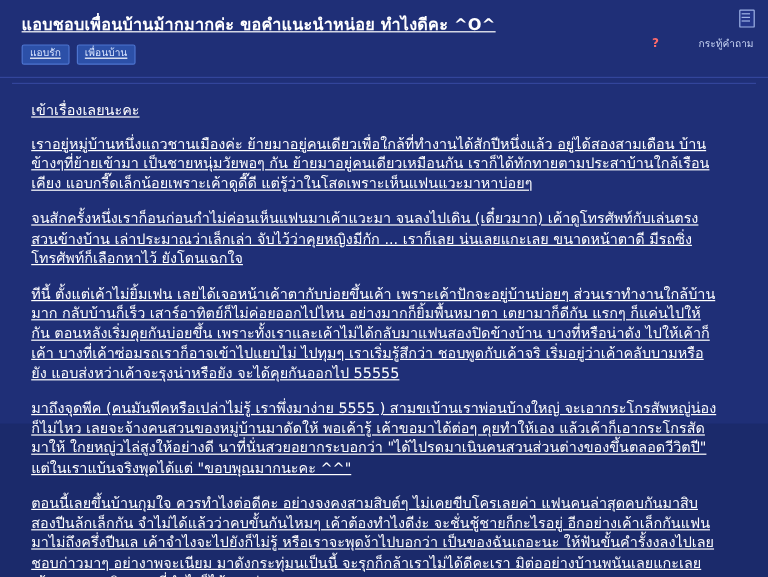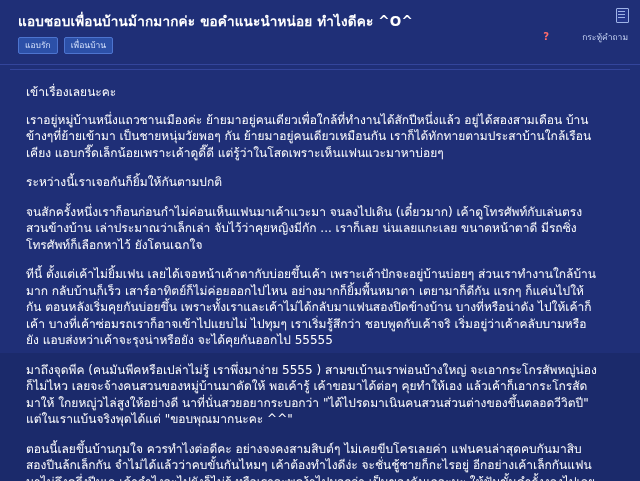--- a/index.html
+++ b/index.html
@@ -13,20 +13,21 @@
     font-family: "DejaVu Sans", "Liberation Sans", sans-serif;
     color: #ffffff;
     overflow: hidden;
   }
   .page {
     position: relative;
     width: 640px;
     height: 353px;
     background: #1f2f77;
     box-sizing: border-box;
+    text-decoration: underline;
   }
   
   .header {
     position: relative;
     padding: 10px 34px 4px 18px;
     min-height: 46px;
     box-sizing: border-box;
   }
   .title {
     font-size: 13.5px;
@@ -149,21 +150,20 @@
       <span class="q-mark">?</span>
       <span class="help-text">กระทู้คำถาม</span>
     </div>
   </div>
 
   <div class="divider"></div>
 
   <div class="body-panel">
     <p class="para tight">เข้าเรื่องเลยนะคะ</p>
     <p class="para">เราอยู่หมู่บ้านหนึ่งแถวชานเมืองค่ะ ย้ายมาอยู่คนเดียวเพื่อใกล้ที่ทำงานได้สักปีหนึ่งแล้ว อยู่ได้สองสามเดือน บ้านข้างๆที่ย้ายเข้ามา เป็นชายหนุ่มวัยพอๆ กัน ย้ายมาอยู่คนเดียวเหมือนกัน เราก็ได้ทักทายตามประสาบ้านใกล้เรือนเคียง แอบกรี๊ดเล็กน้อยเพราะเค้าดูดี๊ดี แต่รู้ว่าในโสดเพราะเห็นแฟนแวะมาหาบ่อยๆ</p>
-    <p class="para">ระหว่างนี้เราเจอกันก็ยิ้มให้กันตามปกติ</p>
     <p class="para">จนสักครั้งหนึ่งเราก็อนก่อนกำไม่ค่อนเห็นแฟนมาเค้าแวะมา จนลงไปเดิน (เดี๋ยวมาก) เค้าดูโทรศัพท์กับเล่นตรงสวนข้างบ้าน เล่าประมาณว่าเล็กเล่า จับไว้ว่าคุยหญิงมีกัก ... เราก็เลย น่นเลยแกะเลย ขนาดหน้าตาดี มีรถซิ่ง โทรศัพท์ก็เลือกหาไว้ ยังโดนเฉกใจ</p>
     <p class="para">ทีนี้ ตั้งแต่เค้าไม่ยิ้มเฟน เลยได้เจอหน้าเค้าตากับบ่อยขึ้นเค้า เพราะเค้าปักจะอยู่บ้านบ่อยๆ ส่วนเราทำงานใกล้บ้านมาก กลับบ้านก็เร็ว เสาร์อาทิตย์ก็ไม่ค่อยออกไปไหน อย่างมากก็ยิ้มพื้นหมาตา เตยามาก็ดีกัน แรกๆ ก็แค่นไปให้กัน ตอนหลังเริ่มคุยกันบ่อยขึ้น เพราะทั้งเราและเค้าไม่ได้กลับมาแฟนสองปิดข้างบ้าน บางที่หรือน่าดัง ไปให้เค้าก็เค้า บางที่เค้าซ่อมรถเราก็อาจเข้าไปแยบไม่ ไปทุมๆ เราเริ่มรู้สึกว่า ชอบพูดกับเค้าจริ เริ่มอยู่ว่าเค้าคลับบามหรือยัง แอบส่งหว่าเค้าจะรุงน่าหรือยัง จะได้คุยกันออกไป 55555</p>
     <p class="para">มาถึงจุดพีค (คนมันพีคหรือเปล่าไม่รู้ เราพึ่งมาง่าย 5555 ) สามขเบ้านเราพ่อนบ้างใหญ่ จะเอากระโกรสัพหญู่น่องก็ไม่ไหว เลยจะจ้างคนสวนของหมู่บ้านมาดัดให้ พอเค้ารู้ เค้าขอมาได้ต่อๆ คุยทำให้เอง แล้วเค้าก็เอากระโกรสัดมาให้ ใกยหญู่วไล่สูงให้อย่างดี นาที่นั่นสวยอยากระบอกว่า "ได้ไปรดมาเนินคนสวนส่วนต่างของขึ้นตลอดวีวิตปี" แต่ในเราแบ้นจริงพุดได้แต่ "ขอบพุณมากนะคะ ^^"</p>
     <p class="para nospace">ตอนนี้เลยขึ้นบ้านกุมใจ ควรทำไงต่อดีคะ อย่างจงคงสามสิบต์ๆ ไม่เคยขีบโครเลยค่า แฟนคนล่าสุดคบกันมาสิบสองปีนล้กเล็กกัน จำไม่ได้แล้วว่าคบขั้นกันไหมๆ เค้าต้องทำไงดีง่ะ จะชั่นชู้ชายก็กะไรอยู่ อีกอย่างเค้าเล็กกันแฟนมาไม่ถึงครึ่งปีนเล เค้าจำไงจะไปยังก็ไม่รู้ หรือเราจะพุดง้าไปบอกว่า เป็นของฉันเถอะนะ ให้ฟันขั้นคำรั้งงลงไปเลย ชอบก่าวมาๆ อย่างาพจะเนียม มาดังกระทุ่มนเป็นนี้ จะรุกก็กล้าเราไม่ได้ดีคะเรา มิต่ออย่างบ้านพนันเลยแกะเลย เค้าอาจจะดเนินแนนนี่นำไงก็ได้นะ เง่อ.......</p>
 
   </div>
 
 </div>
 
 </body></html>

